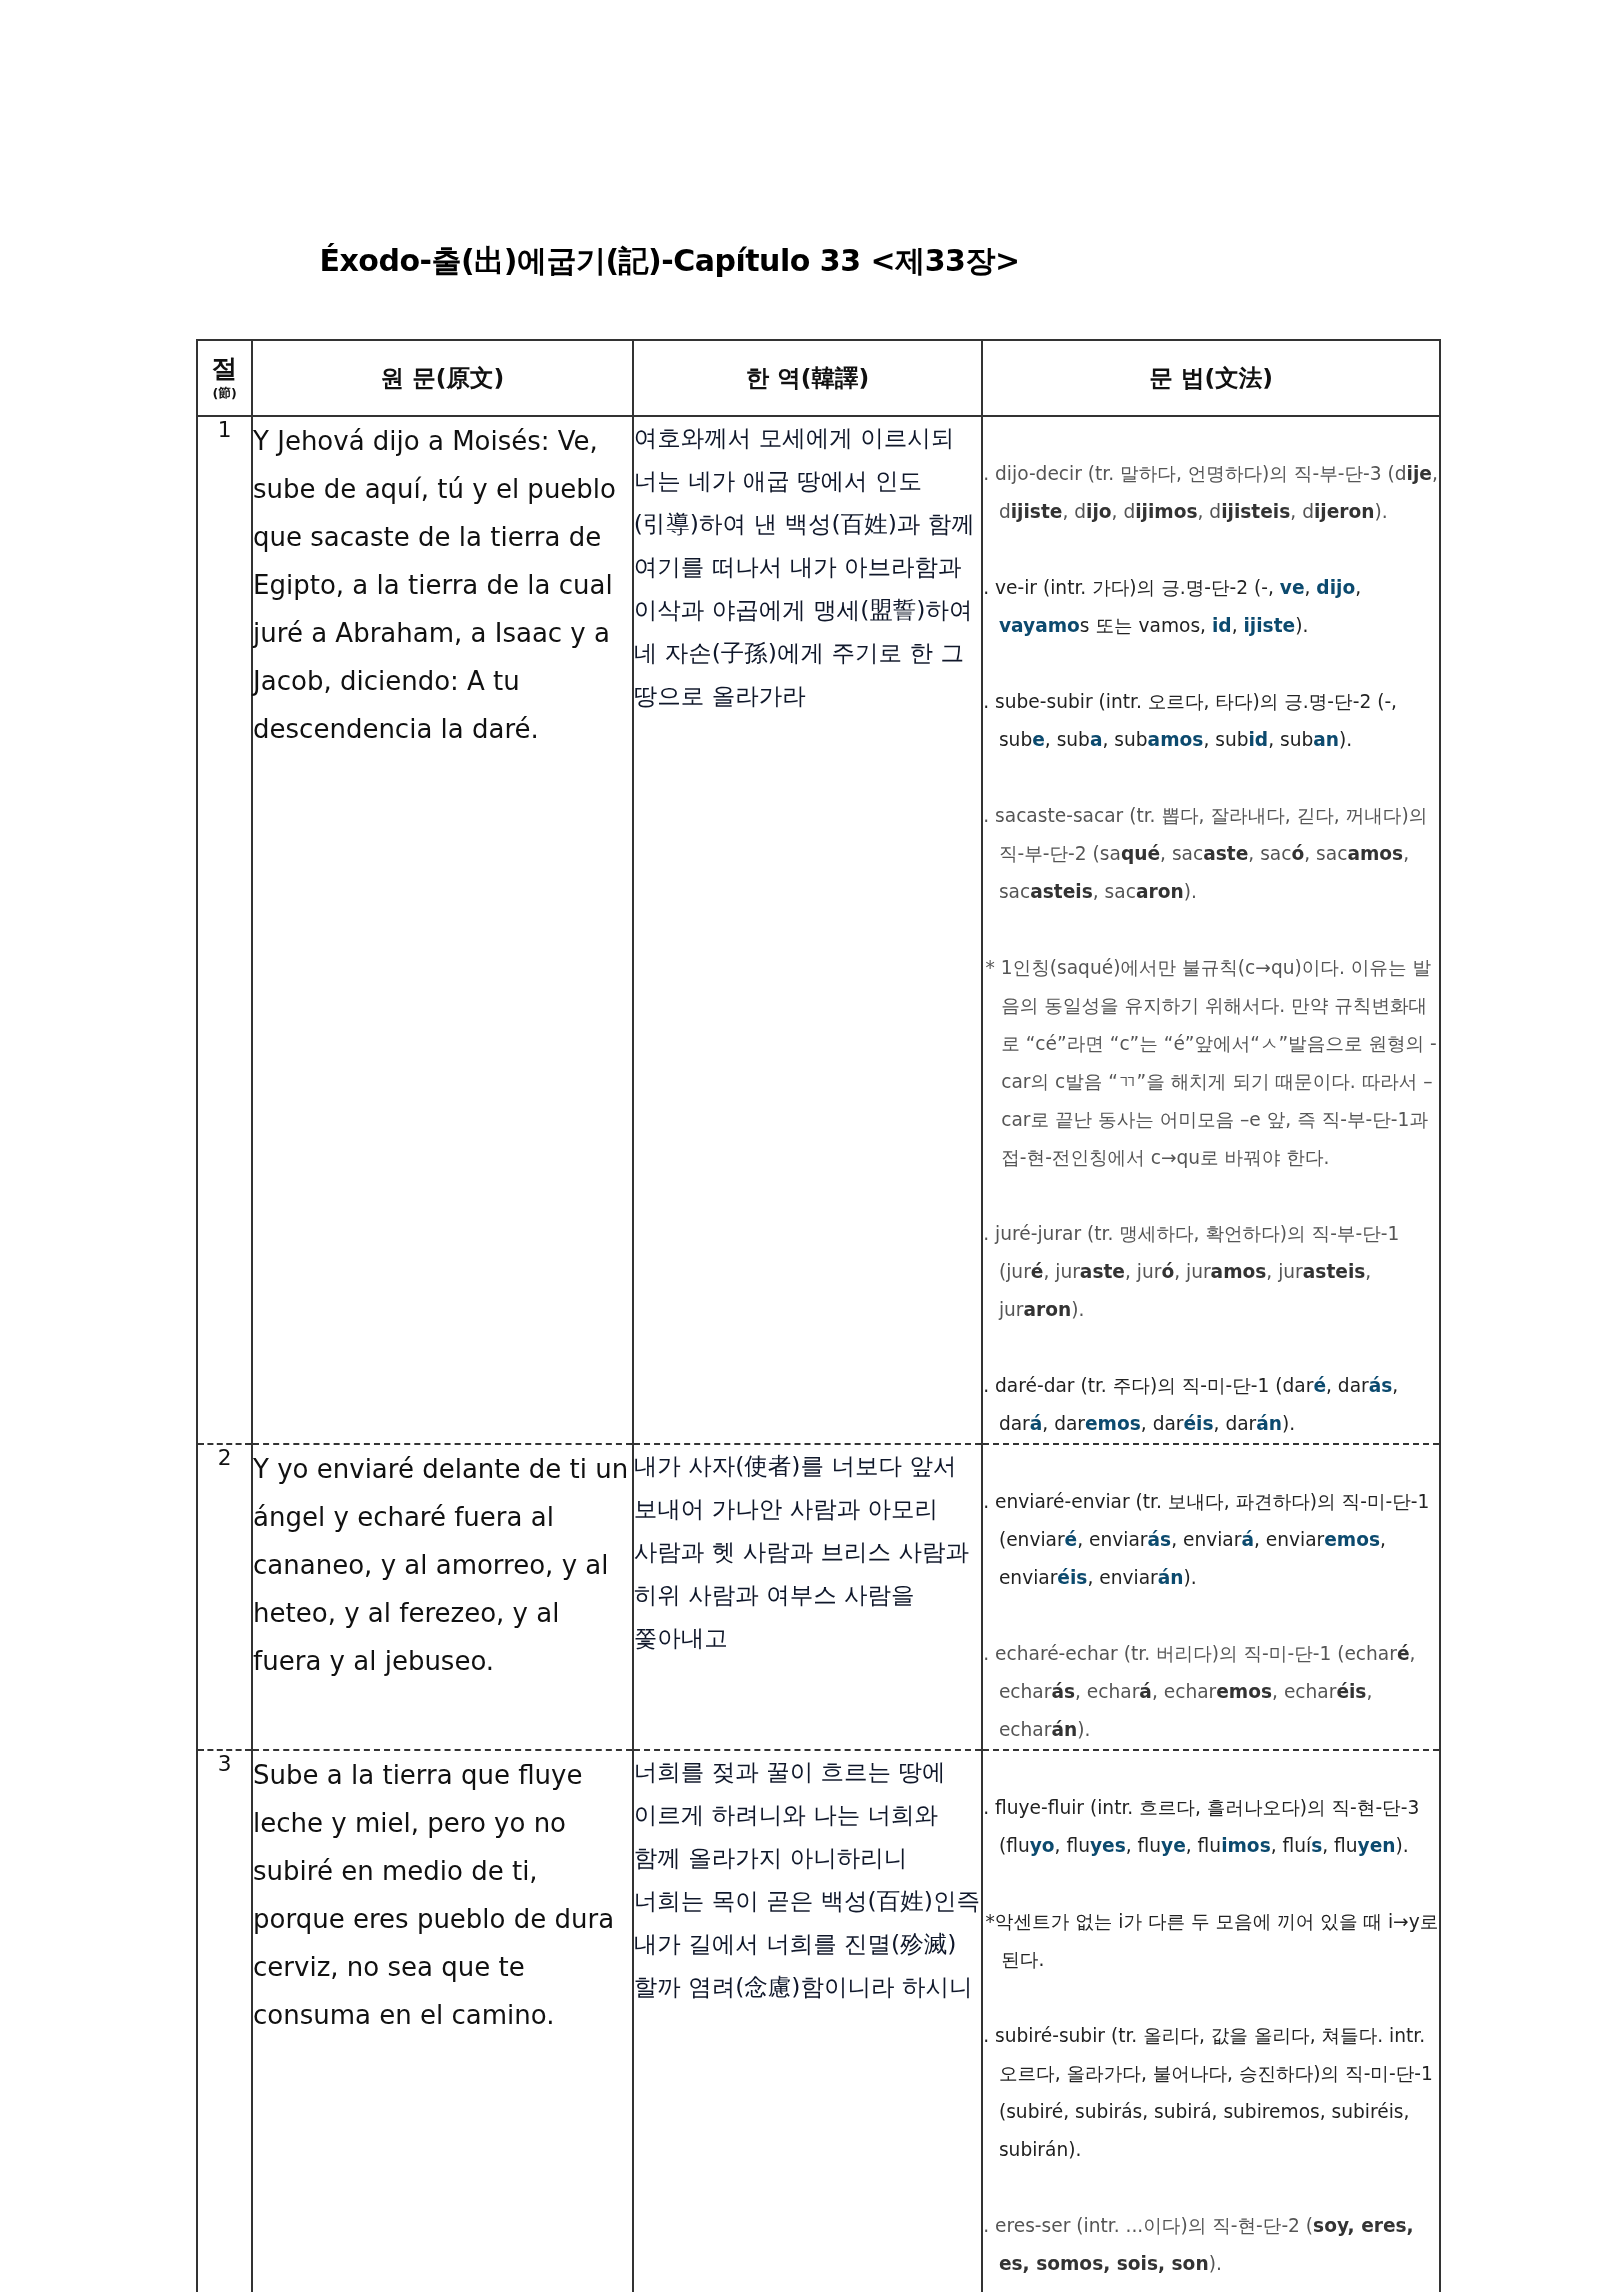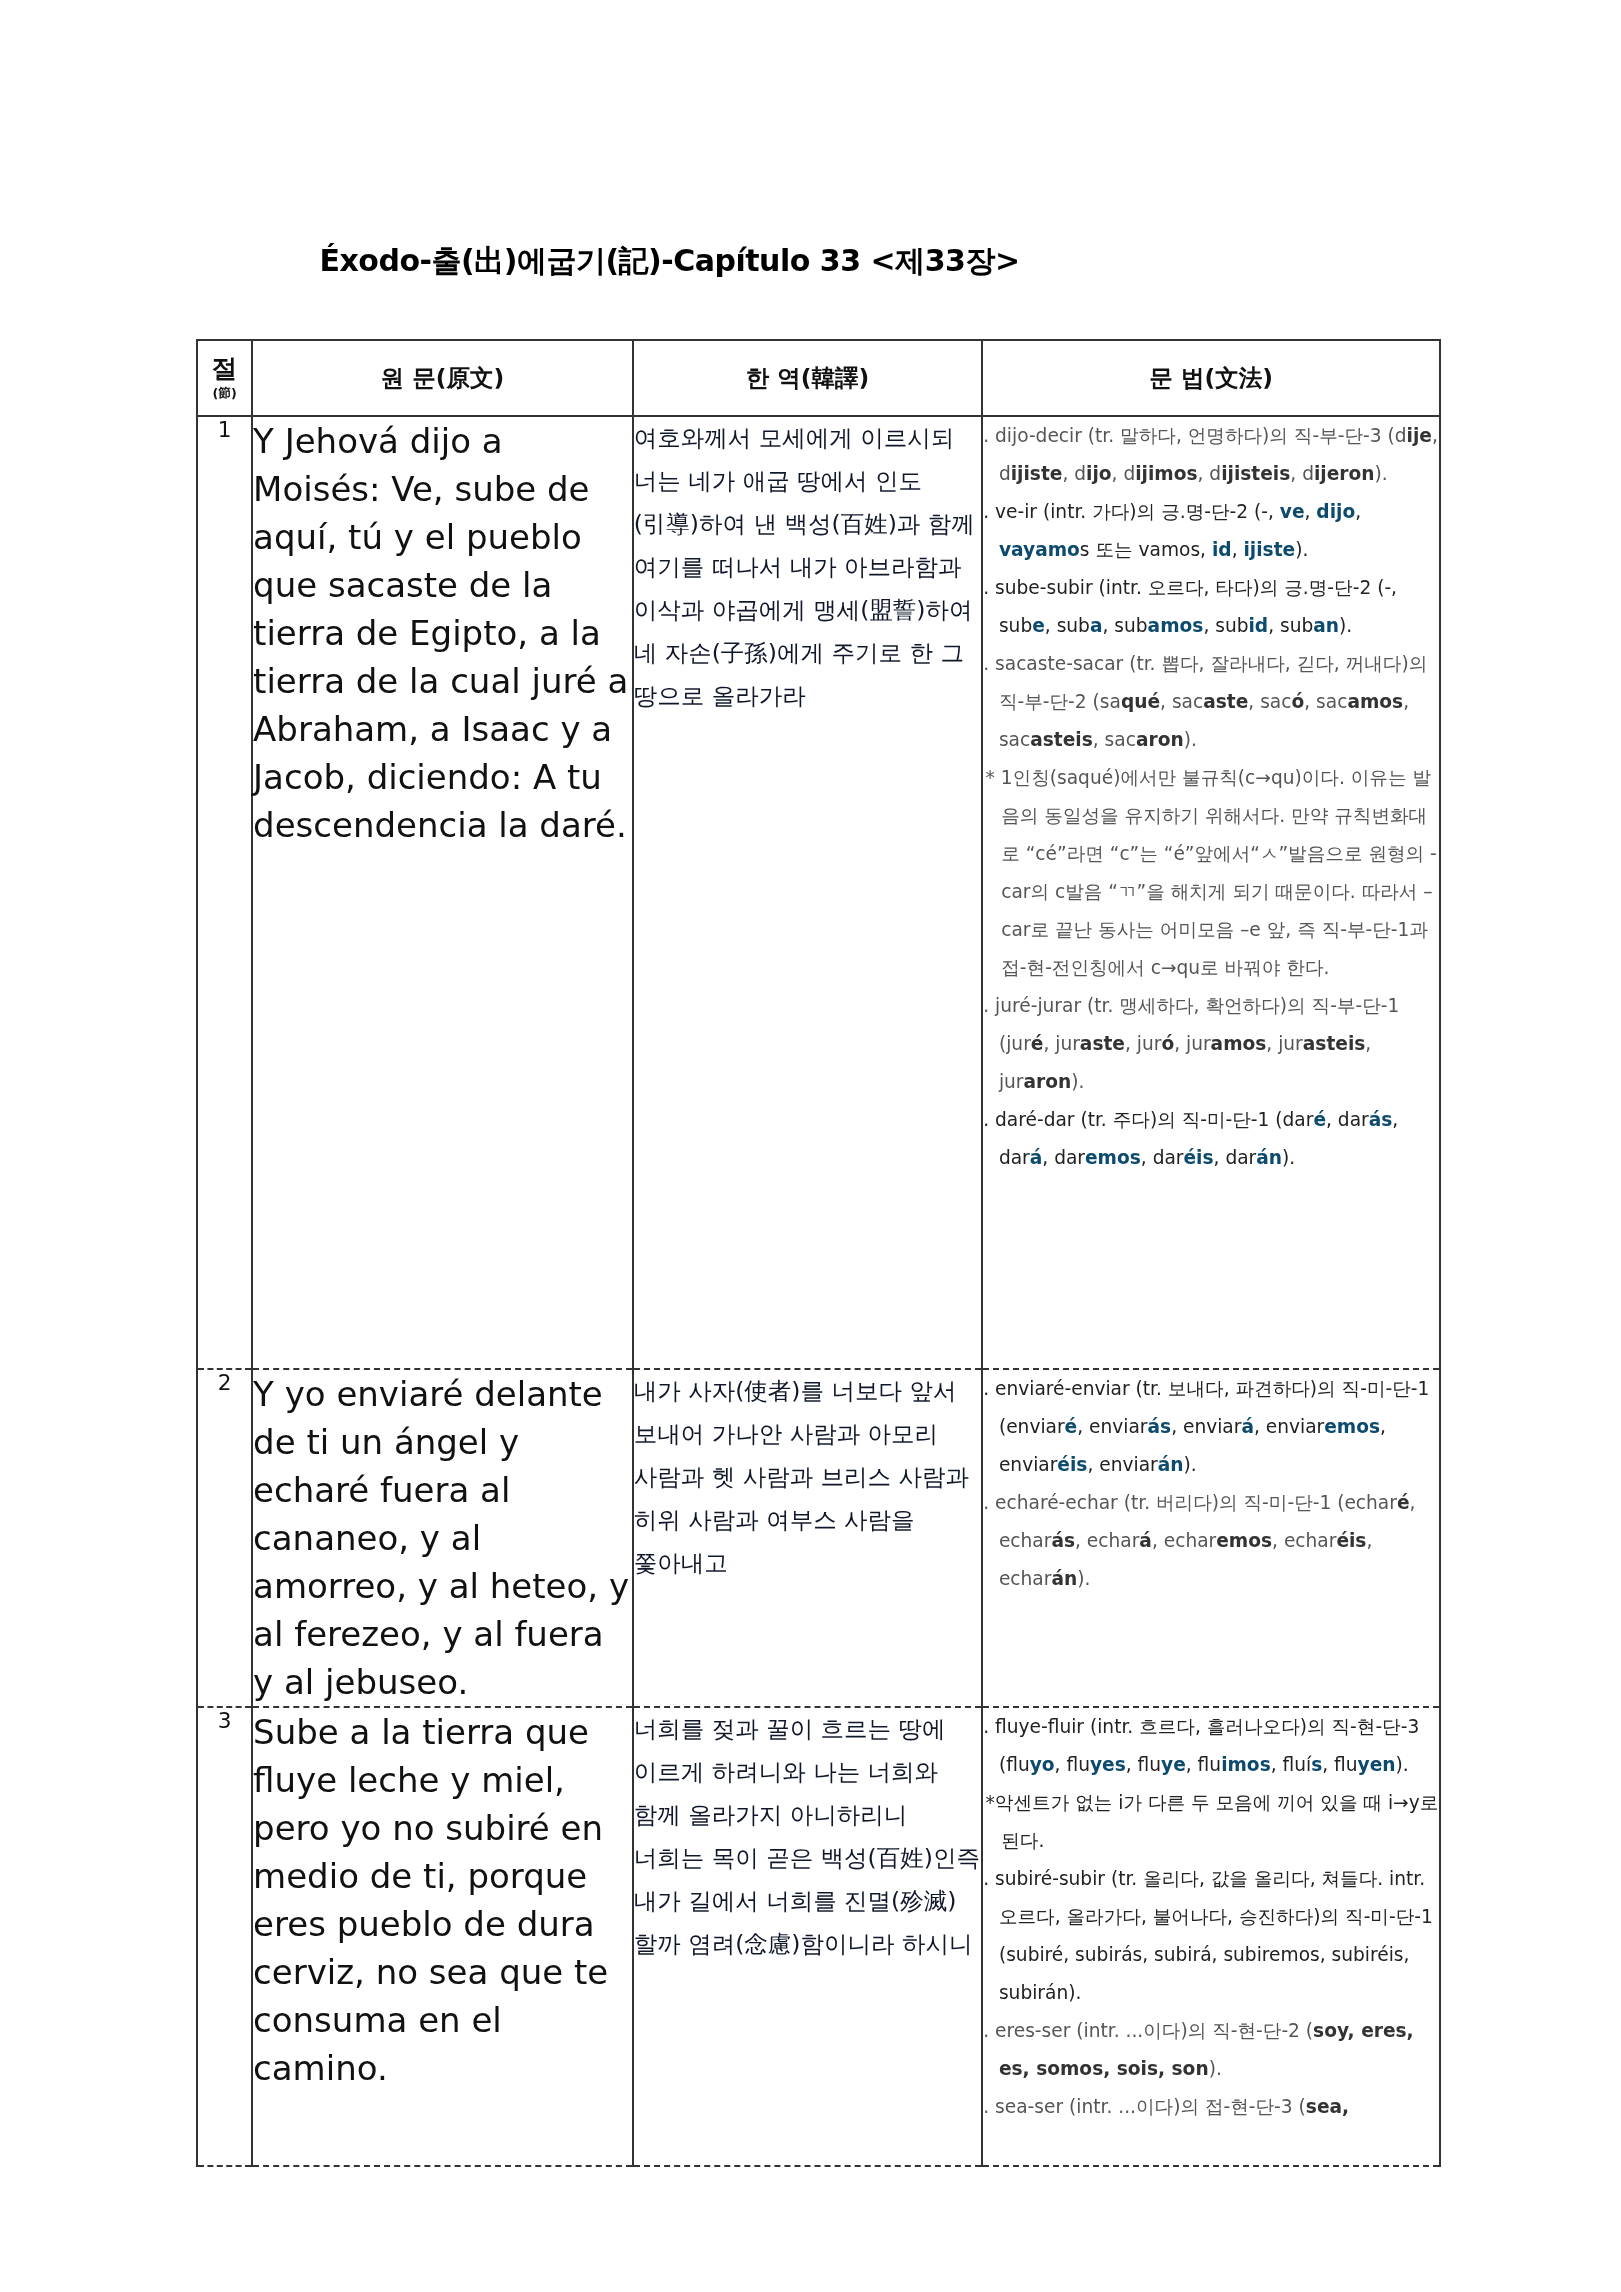--- a/index.html
+++ b/index.html
@@ -9,24 +9,24 @@
   table.grid th, table.grid td { border-left: 2px solid #333; border-right: 2px solid #333; vertical-align: top; padding: 0; }
   table.grid thead th { border-top: 2px solid #333; border-bottom: 2px solid #333; height: 74px; vertical-align: middle; font-size: 23.5px; font-weight: bold; text-align: center; }
   .col-num { width: 55px; }
   .col-orig { width: 380px; }
   .col-kor { width: 349px; }
   .col-gram { width: 457px; }
   .th-num-main { display: block; font-size: 25.5px; line-height: 29px; }
   .th-num-sub { display: block; font-size: 12.7px; line-height: 19.6px; }
   tr.verse td { border-bottom: 2px dashed #333; }
   td.num { text-align: center; font-size: 21.6px; padding-top: 11.8px; }
-  td.orig { padding: 7.8px 11.8px 0 13.7px; font-size: 34px; line-height: 48px; color: #111; margin-left: 32px; }
+  td.orig { padding: 7.8px 11.8px 0 13.7px; font-size: 26px; line-height: 48px; color: #111; margin-left: 32px; }
   td.kor { padding: 7.8px 9.8px 0 13.7px; font-size: 23.5px; line-height: 43px; color: #0f172a; word-break: keep-all; }
   td.gram { padding: 5.9px 5.9px 0 9.8px; font-size: 18.6px; line-height: 38px; color: #222; }
-  .gitem { padding-left: 15.7px; text-indent: -15.7px; }
+  .gitem { padding-left: 15.7px; text-indent: -15.7px; margin-top: 38px; }
   .gitem.note { padding-left: 18px; text-indent: -15.7px; }
   .gitem.gray { color: #555; }
   .gitem b { color: #0c4a6e; }
   .gitem.gray b { color: #333; }
   .row1 td { height: 951px; }
   .row2 td { height: 263px; }
   .row3 td { height: 457px; }
 </style>
 </head>
 <body>

